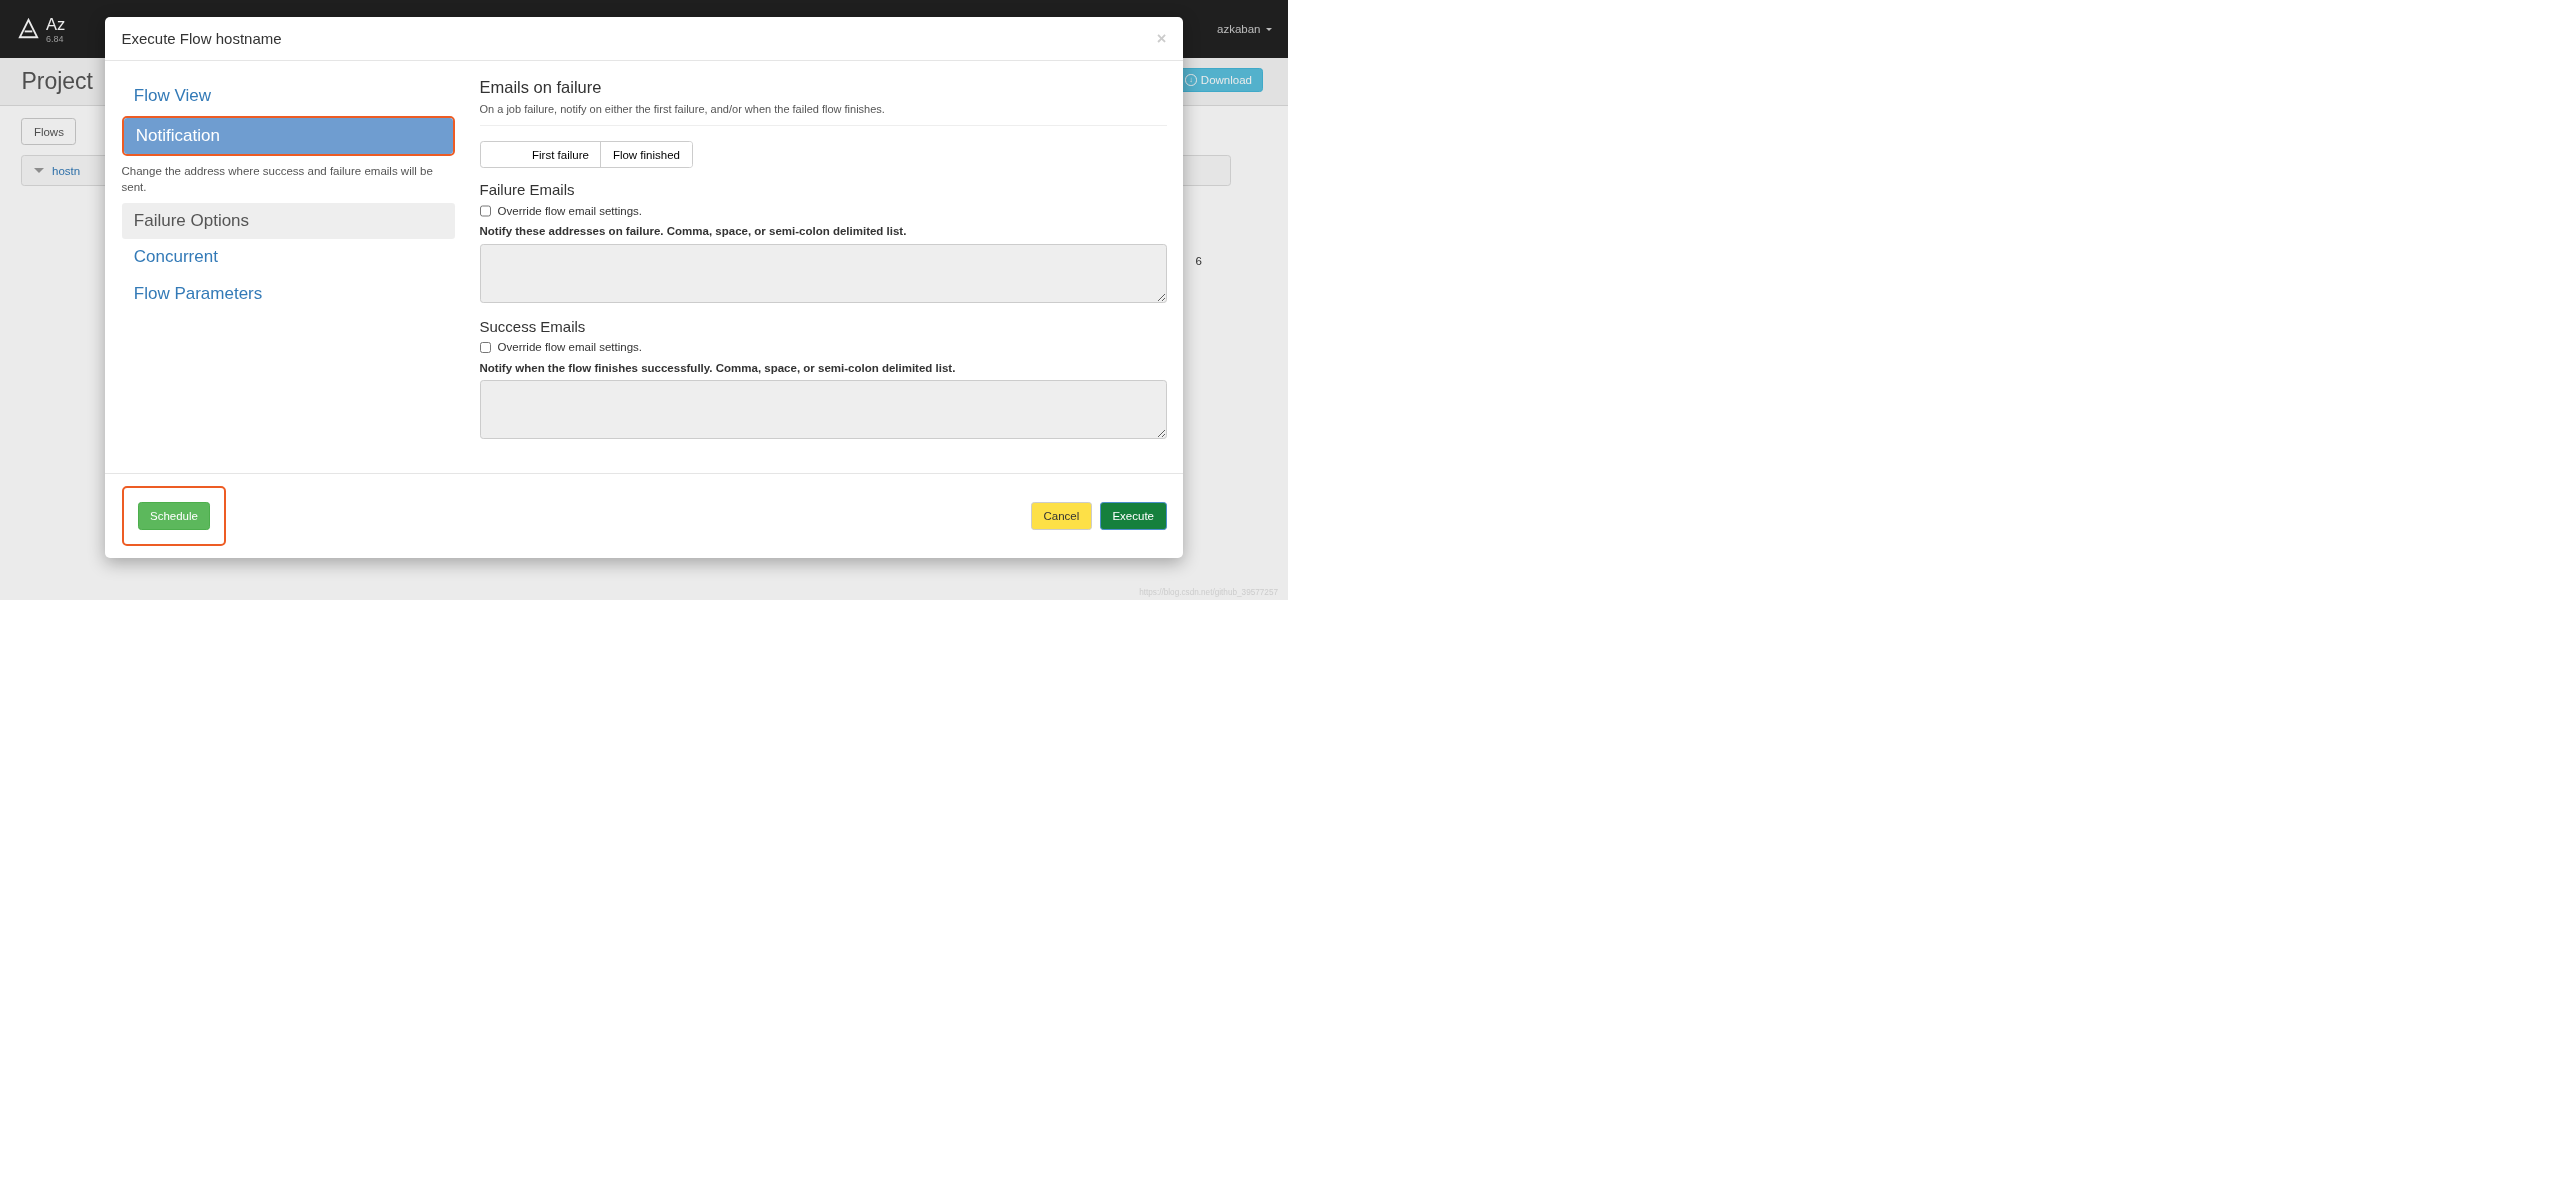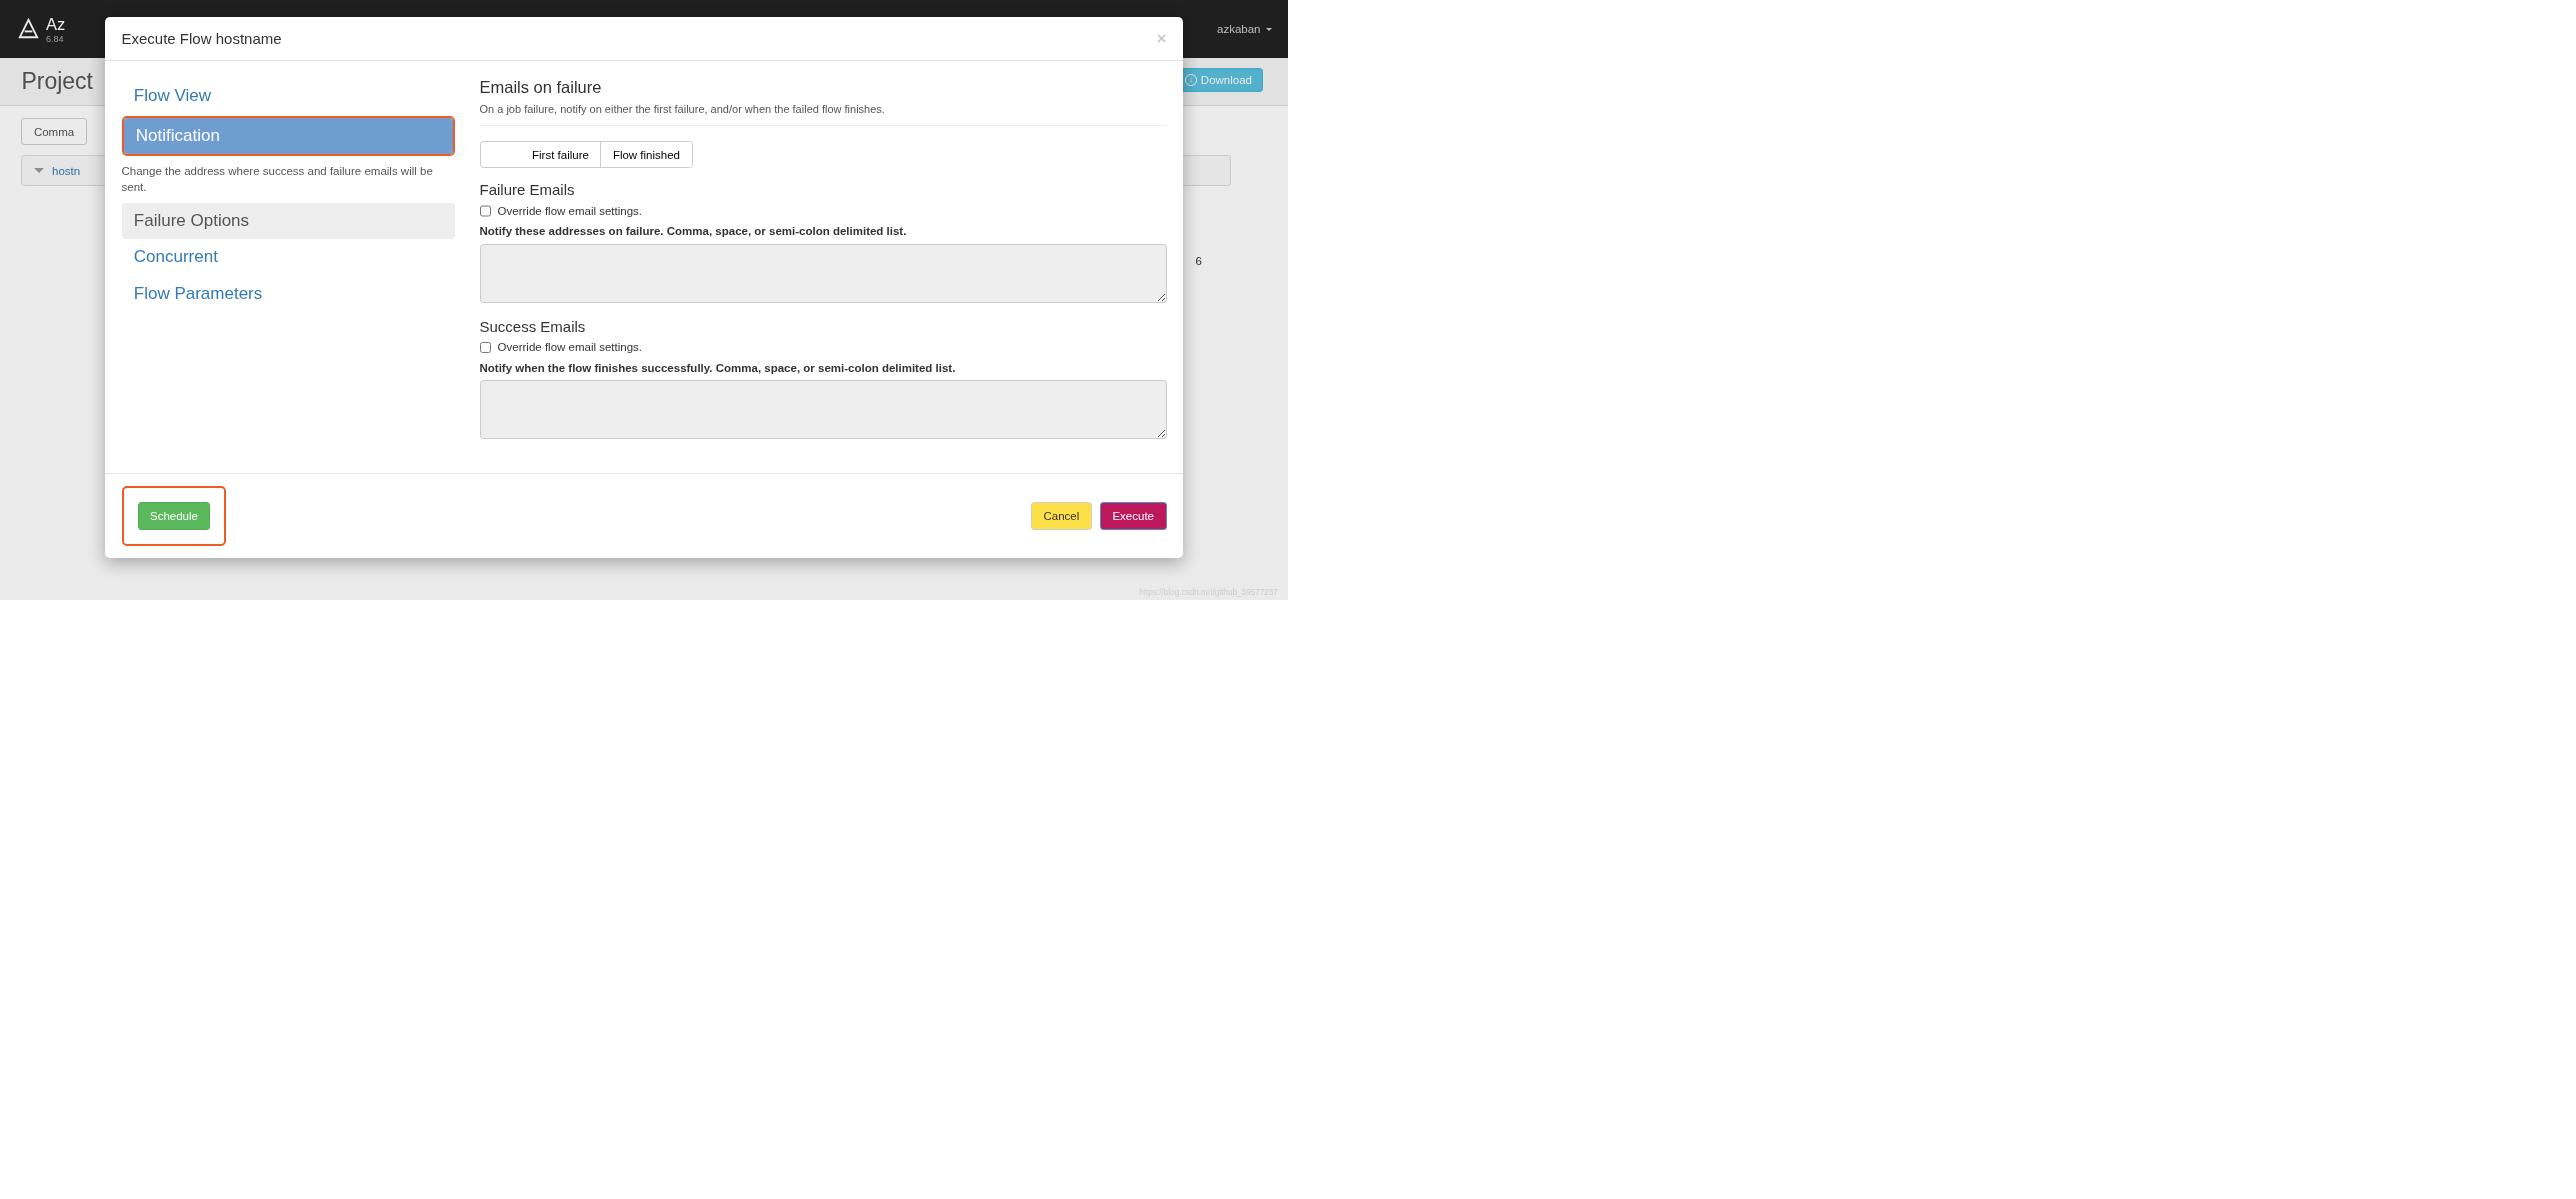--- a/index.html
+++ b/index.html
@@ -257,21 +257,21 @@
       background: #5cb85c;
       border-color: #4cae4c;
       color: #fff;
     }
     .btn-default {
       background: #fde047;
       border-color: #ccc;
       color: #333;
     }
     .btn-primary {
-      background: #be185d;
+      background: #15803d;
       border-color: #4a8ecc;
       color: #fff;
     }
     
     .watermark {
       position: absolute;
       bottom: 3.3px;
       right: 10px;
       font-size: 8.2px;
       color: #ccc;
@@ -300,21 +300,21 @@
 <div class="page-header-wrap">
   <h1>Project</h1>
 </div>
 
 <button class="download-btn">
   <span class="download-icon">↓</span>
   <span>Download</span>
 </button>
 
 <div class="page-body">
-  <div class="tab-btn">Comma</div>
+  <div class="tab-btn">Flows</div>
   <div class="flow-panel">
     <span class="chevron-down"></span>
     <span class="flow-link">hostn</span>
   </div>
 </div>
 
 <div class="page-num">6</div>
 
 <div class="modal-backdrop"></div>
 

